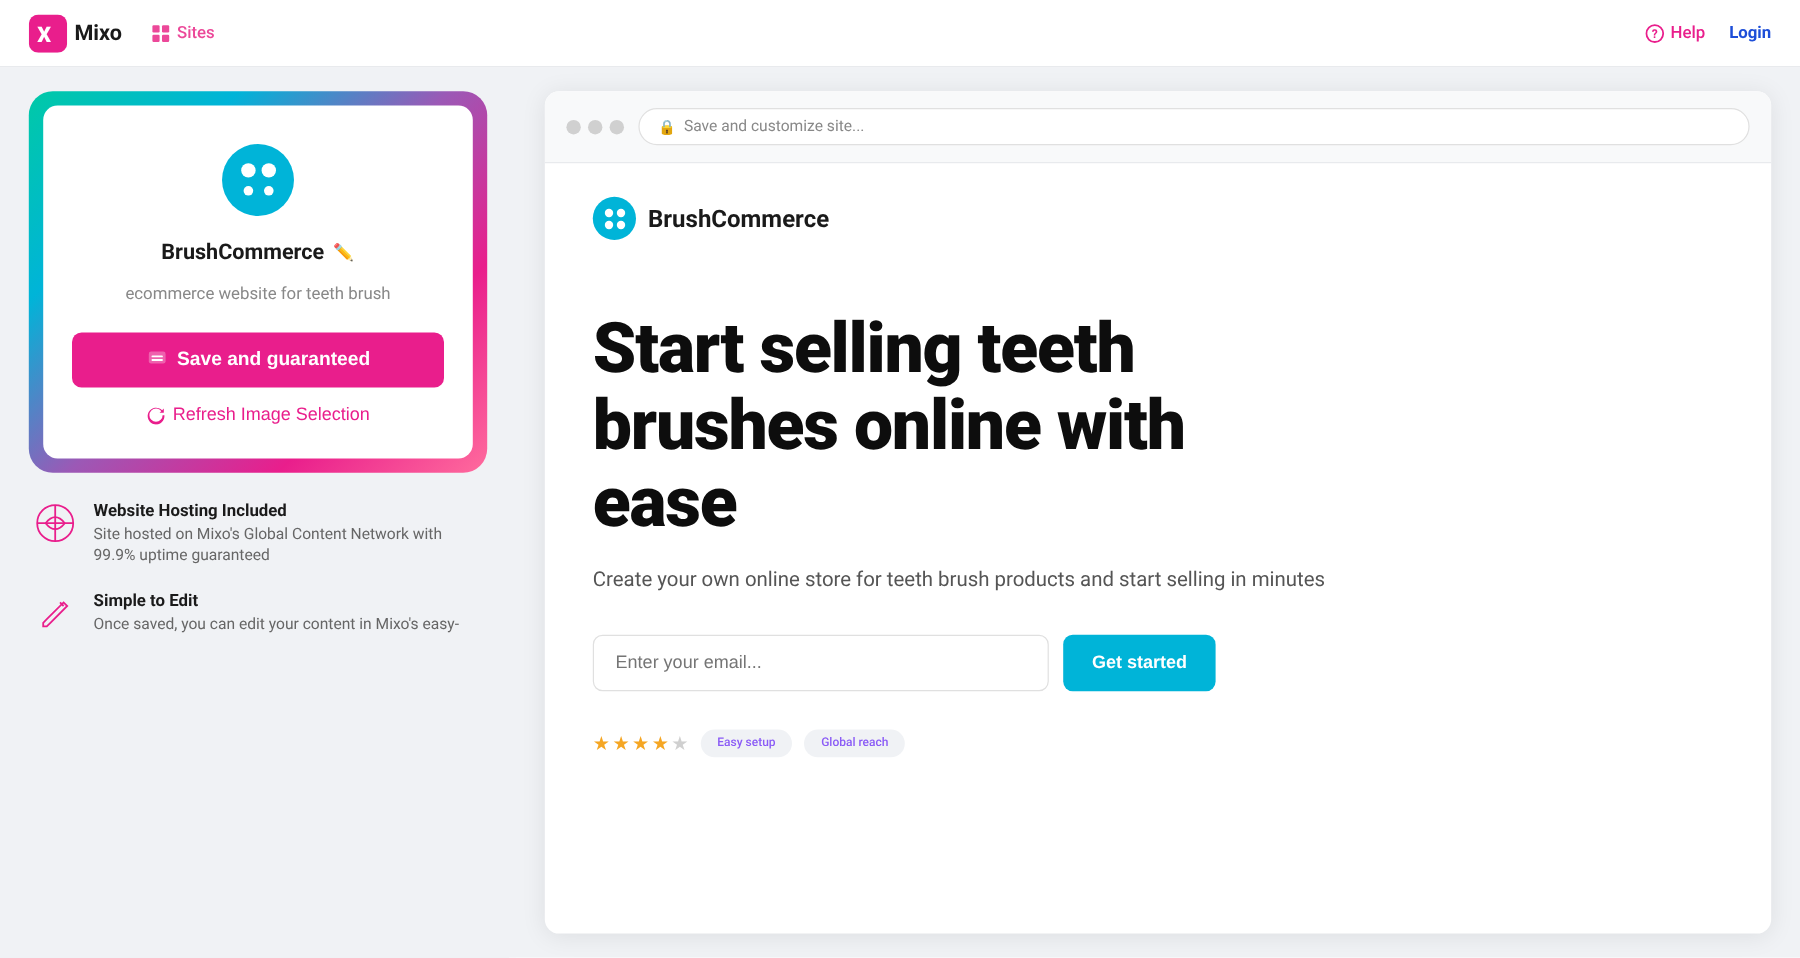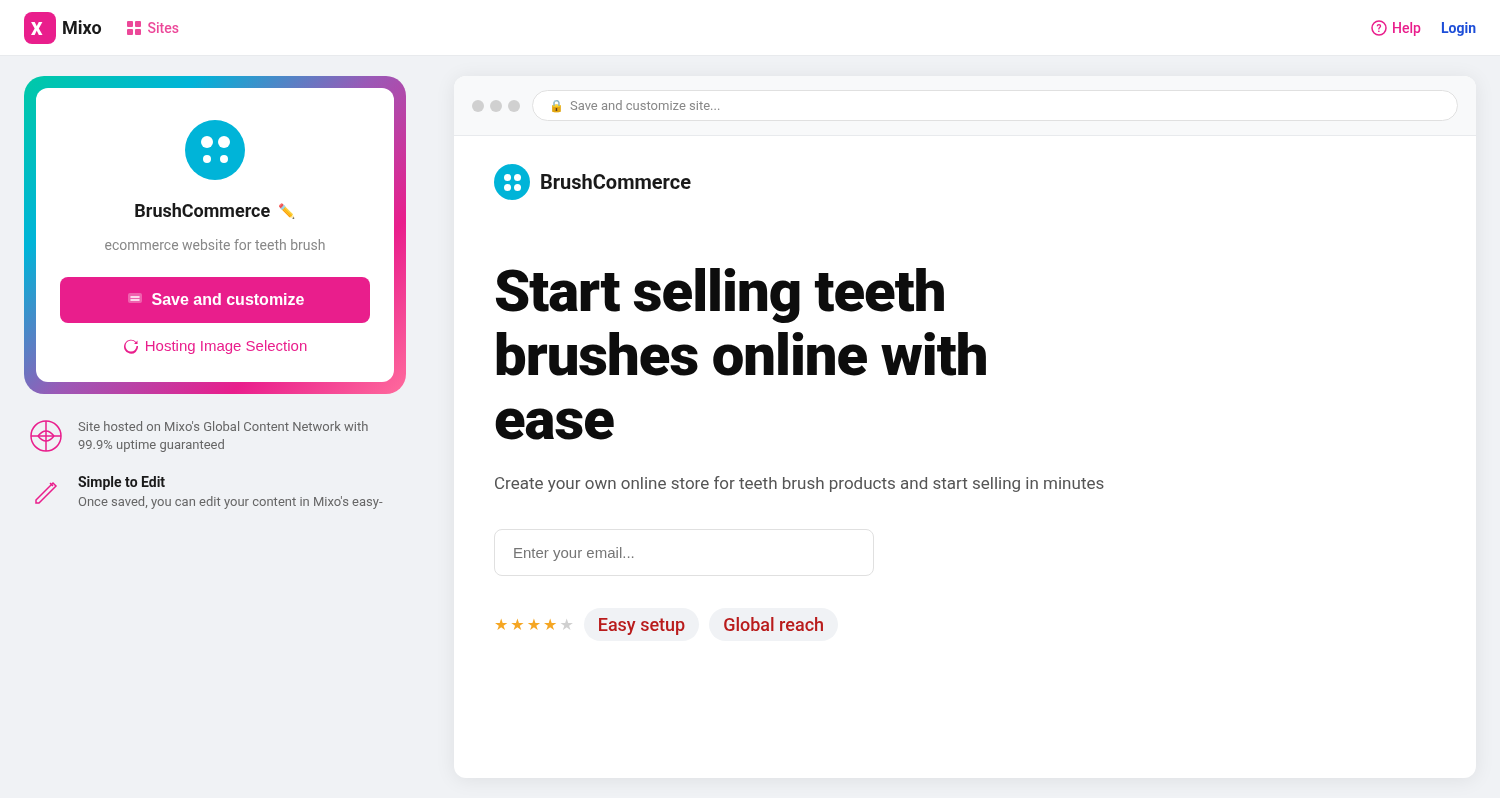--- a/index.html
+++ b/index.html
@@ -347,22 +347,22 @@
     }
     .stars-row {
       display: flex;
       gap: 2px;
     }
     .star { color: #f5a623; font-size: 16px; }
     .badge-pill {
       background: #f0f2f5;
       border-radius: 20px;
       padding: 6px 14px;
-      font-size: 18px;
-      color: #b91c1c;
+      font-size: 10px;
+      color: #8b5cf6;
       font-weight: 500;
       text-align: center;
     }
   </style>
 </head>
 <body>
 
 <nav class="topnav">
   <div class="topnav-left">
     <div class="logo-wrapper">
@@ -415,45 +415,46 @@
           <span class="pencil-icon">✏️</span>
         </div>
 
         <p class="site-description">ecommerce website for teeth brush</p>
 
         <button class="save-customize-btn">
           <svg width="18" height="18" viewBox="0 0 18 18" fill="currentColor">
             <rect x="2" y="2" width="14" height="10" rx="2" fill="white" opacity="0.3"></rect>
             <path d="M5 9h8M5 6h8" stroke="white" stroke-width="1.5" stroke-linecap="round"></path>
           </svg>
-          <span>Save and customize</span>
+          <span>Save and guaranteed</span>
         </button>
 
         <button class="refresh-btn">
           <svg width="16" height="16" viewBox="0 0 16 16" fill="currentColor">
             <path d="M13.5 8A5.5 5.5 0 1 1 8 2.5c1.8 0 3.4.87 4.4 2.2L11 6h3.5V2.5L13.1 3.9A7 7 0 1 0 15 8h-1.5z"></path>
           </svg>
-          <span>Hosting Image Selection</span>
+          <span>Refresh Image Selection</span>
         </button>
       </div>
     </div>
 
     <div class="features-section">
 
       <div class="feature-item">
         <div class="feature-icon hosting">
           <svg width="32" height="32" viewBox="0 0 32 32" fill="none">
             <circle cx="16" cy="16" r="15" stroke="#e91e8c" stroke-width="1.5" fill="none"></circle>
             <path d="M8 16 Q16 6 24 16" stroke="#e91e8c" stroke-width="1.5" fill="none"></path>
             <path d="M8 16 Q16 26 24 16" stroke="#e91e8c" stroke-width="1.5" fill="none"></path>
             <line x1="1" y1="16" x2="31" y2="16" stroke="#e91e8c" stroke-width="1.5"></line>
             <line x1="16" y1="1" x2="16" y2="31" stroke="#e91e8c" stroke-width="1.5"></line>
           </svg>
         </div>
         <div>
+          <div class="feature-text-title">Website Hosting Included</div>
           <div class="feature-text-desc">Site hosted on Mixo's Global Content Network with 99.9% uptime guaranteed</div>
         </div>
       </div>
 
       <div class="feature-item">
         <div class="feature-icon edit">
           <svg width="32" height="32" viewBox="0 0 32 32" fill="none">
             <path d="M6 24l3-3 14-14 3 3-14 14-3 3-3 0 0-3z" stroke="#e91e8c" stroke-width="1.5" fill="none"></path>
             <path d="M20 7l3 3" stroke="#e91e8c" stroke-width="1.5"></path>
           </svg>
@@ -494,20 +495,23 @@
           </div>
           <span class="preview-brand-name">BrushCommerce</span>
         </div>
 
         <div class="preview-hero">
           <h1 class="preview-hero-title">Start selling teeth brushes online with ease</h1>
           <p class="preview-hero-subtitle">Create your own online store for teeth brush products and start selling in minutes</p>
 
           <div class="preview-cta-row">
             <input class="preview-email-input" type="email" placeholder="Enter your email..." style="">
+            <button class="preview-get-started-btn">
+              <span>Get started</span>
+            </button>
           </div>
 
           <div class="preview-badges">
             <div class="stars-row">
               <span class="star">★</span>
               <span class="star">★</span>
               <span class="star">★</span>
               <span class="star">★</span>
               <span class="star" style="color:#d0d0d0;">★</span>
             </div>

